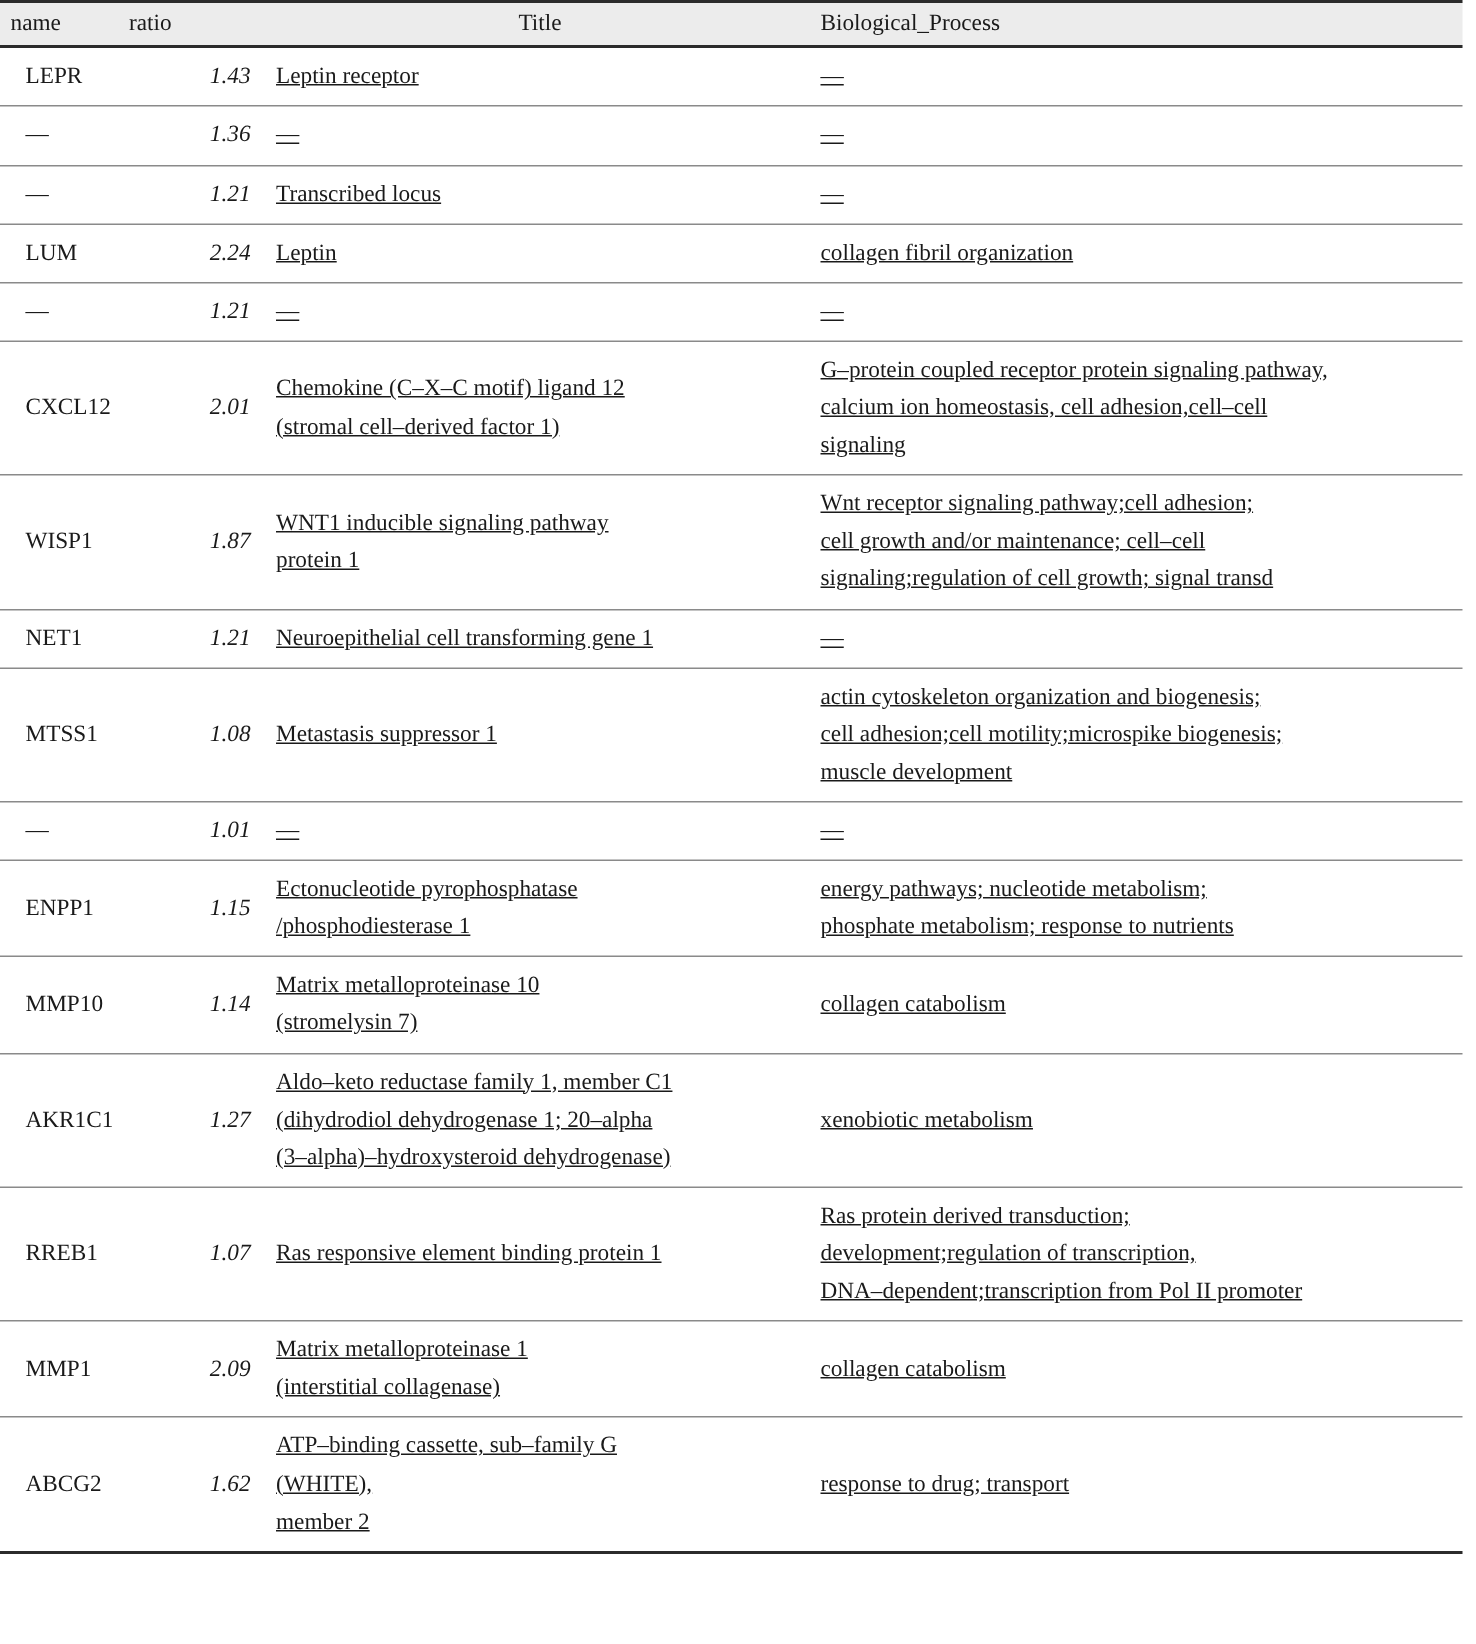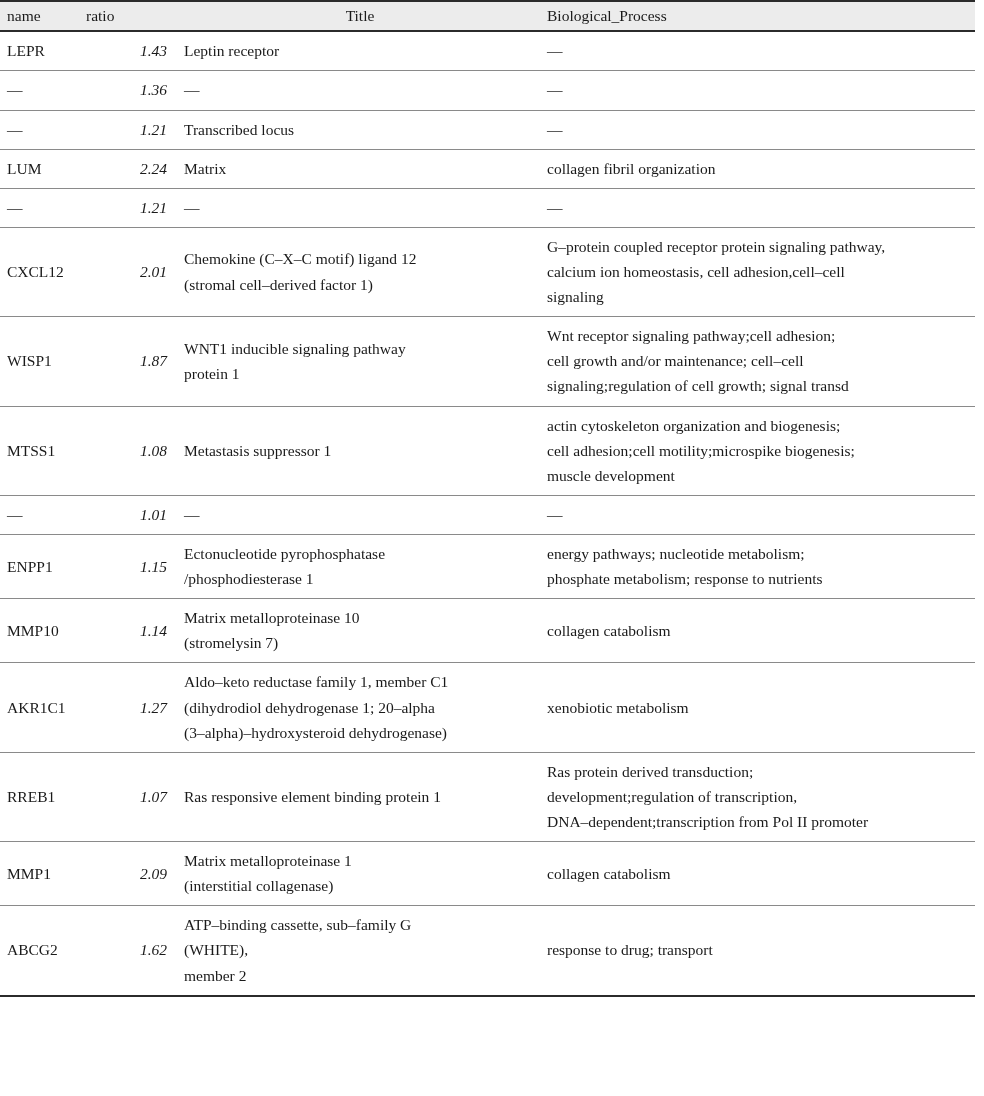--- a/index.html
+++ b/index.html
@@ -55,39 +55,40 @@
     vertical-align: middle;
     border-bottom: 1.6px solid #8a8a8a;
     padding: 6px 2px 7px 2px;
     line-height: 1.62;
     font-size: 15.5px;
   }
   tbody tr:last-child td {
     border-bottom: 2.5px solid #2b2b2b;
   }
   td.cell-name {
-    padding-left: 7px;
+    padding-left: 17px;
     white-space: nowrap;
   }
   td.cell-ratio {
     text-align: right;
     padding-right: 9px;
     white-space: nowrap;
     font-style: italic;
   }
   td.cell-title {
     padding-left: 8px;
     padding-right: 4px;
   }
   td.cell-bp {
     padding-left: 9px;
     padding-right: 4px;
   }
   .lines span {
     display: block;
+    text-decoration: underline;
   }
 </style>
 </head>
 <body>
 
 <div class="table-wrap">
   <table class="gene-table">
     <colgroup>
       <col class="c-name">
       <col class="c-ratio">
@@ -143,21 +144,21 @@
             <div class="lines">
               <span>—</span>
             </div>
           </td>
         </tr>
         <tr>
           <td class="cell-name">LUM</td>
           <td class="cell-ratio">2.24</td>
           <td class="cell-title">
             <div class="lines">
-              <span>Matrix</span>
+              <span>Leptin</span>
             </div>
           </td>
           <td class="cell-bp">
             <div class="lines">
               <span>collagen fibril organization</span>
             </div>
           </td>
         </tr>
         <tr>
           <td class="cell-name">—</td>
@@ -197,20 +198,34 @@
             <div class="lines">
               <span>WNT1 inducible signaling pathway</span>
               <span>protein 1</span>
             </div>
           </td>
           <td class="cell-bp">
             <div class="lines">
               <span>Wnt receptor signaling pathway;cell adhesion;</span>
               <span>cell growth and/or maintenance; cell–cell</span>
               <span>signaling;regulation of cell growth; signal transd</span>
+            </div>
+          </td>
+        </tr>
+        <tr>
+          <td class="cell-name">NET1</td>
+          <td class="cell-ratio">1.21</td>
+          <td class="cell-title">
+            <div class="lines">
+              <span>Neuroepithelial cell transforming gene 1</span>
+            </div>
+          </td>
+          <td class="cell-bp">
+            <div class="lines">
+              <span>—</span>
             </div>
           </td>
         </tr>
         <tr>
           <td class="cell-name">MTSS1</td>
           <td class="cell-ratio">1.08</td>
           <td class="cell-title">
             <div class="lines">
               <span>Metastasis suppressor 1</span>
             </div>

